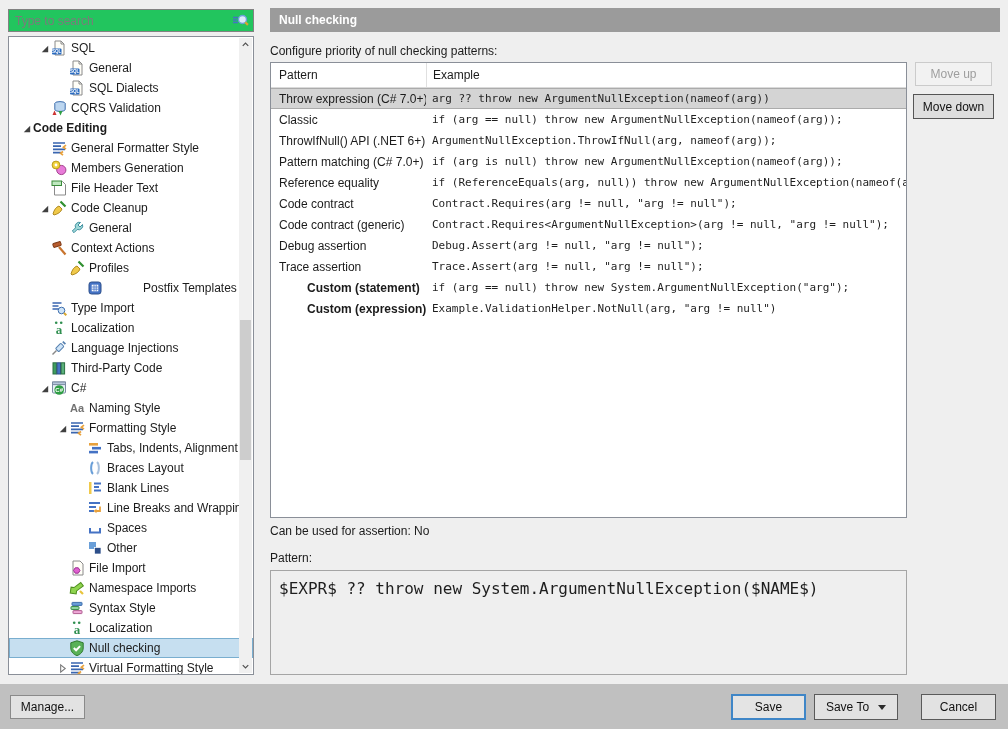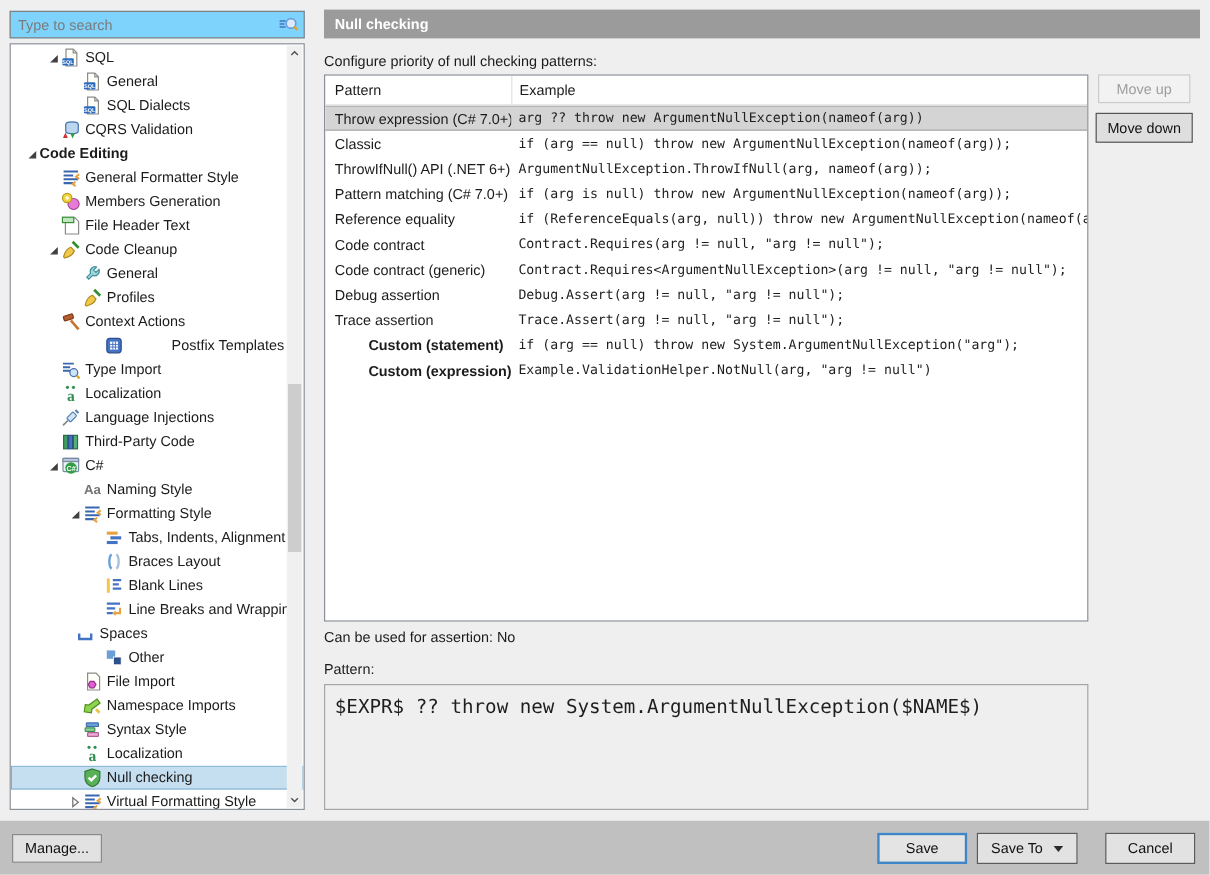--- a/index.html
+++ b/index.html
@@ -4,21 +4,21 @@
 <style>
   * { box-sizing: border-box; }
   html,body { margin:0; padding:0; }
   body {
     width:1008px; height:729px; position:relative; overflow:hidden;
     background:#efefef; font-family:"Liberation Sans", sans-serif;
     font-size:12px; color:#1b1b1b;
   }
   
   .search-box { position:absolute; left:8px; top:9px; width:246px; height:23px;
-    background:#7dd3fc; border:1px solid #828282; display:flex; align-items:center; }
+    background:#22c55e; border:1px solid #828282; display:flex; align-items:center; }
   .search-box input { flex:1; border:none; outline:none; background:transparent;
     font-family:"Liberation Sans", sans-serif; font-size:12px; color:#333; padding:0 0 0 6px; }
   .search-box input::placeholder { color:#7b7b7b; }
   .search-icon { width:18px; height:16px; margin-right:3px; flex:none; }
   .tree-panel { position:absolute; left:8px; top:36px; width:246px; height:639px;
     background:#fff; border:1px solid #8a8f98; overflow:hidden; }
   .tree { position:absolute; left:0; top:1px; right:0; }
   .tree-row { display:flex; align-items:center; height:20px; white-space:nowrap; }
   .tree-row.selected { background:#c6dff0; box-shadow: inset 0 0 0 1px #79aecf; }
   .tree-row.bold .tree-label { font-weight:bold; }
@@ -194,39 +194,39 @@
       </div>
       <div class="tree-row" style="padding-left: 46px;">
         <span class="expander"></span>
         <span class="tree-icon">
           <svg width="16" height="16" viewBox="0 0 16 16">
             <path d="M13.5 4.5a4 4 0 0 1-5.3 5L5 12.7 3.3 11l3.2-3.2a4 4 0 0 1 5-5.3L9 5l2 2z" fill="#9fd8d8" stroke="#3f8f9f"></path>
           </svg>
         </span>
         <span class="tree-label">General</span>
       </div>
+      <div class="tree-row" style="padding-left: 28px;">
+        <span class="expander"></span>
+        <span class="tree-icon">
+          <svg width="16" height="16" viewBox="0 0 16 16">
+            <rect x="2" y="2.5" width="8" height="4" rx="1" fill="#b85c2e" stroke="#7d3a17" transform="rotate(-18 6 4.5)"></rect>
+            <path d="M8 7l6.5 7.5" stroke="#c8742e" stroke-width="2.2" fill="none"></path>
+          </svg>
+        </span>
+        <span class="tree-label">Context Actions</span>
+      </div>
       <div class="tree-row" style="padding-left: 46px;">
         <span class="expander"></span>
         <span class="tree-icon">
           <svg width="16" height="16" viewBox="0 0 16 16">
             <path d="M9.5 1.5l5 5" stroke="#2f8f2f" stroke-width="2.2" fill="none"></path>
             <path d="M2 14c1-4 3-7 6-8l3 3c-1 3-4 5-8 6z" fill="#f0c94a" stroke="#b08a20"></path>
           </svg>
         </span>
         <span class="tree-label">Profiles</span>
-      </div>
-      <div class="tree-row" style="padding-left: 28px;">
-        <span class="expander"></span>
-        <span class="tree-icon">
-          <svg width="16" height="16" viewBox="0 0 16 16">
-            <rect x="2" y="2.5" width="8" height="4" rx="1" fill="#b85c2e" stroke="#7d3a17" transform="rotate(-18 6 4.5)"></rect>
-            <path d="M8 7l6.5 7.5" stroke="#c8742e" stroke-width="2.2" fill="none"></path>
-          </svg>
-        </span>
-        <span class="tree-label">Context Actions</span>
       </div>
       <div class="tree-row" style="padding-left: 28px; gap: 36px;">
         <span class="expander"></span>
         <span class="tree-icon">
           <svg width="16" height="16" viewBox="0 0 16 16">
             <rect x="2" y="2" width="12" height="12" rx="2.5" fill="#4472c4" stroke="#2d4f8a"></rect>
             <rect x="4.7" y="4.7" width="6.6" height="6.6" fill="#fff"></rect>
             <path d="M4.7 7h6.6M4.7 9.2h6.6M7 4.7v6.6M9.2 4.7v6.6" stroke="#4472c4" stroke-width=".8"></path>
           </svg>
         </span>
@@ -361,21 +361,21 @@
           <svg width="16" height="16" viewBox="0 0 16 16">
             <g stroke="#4472c4" stroke-width="1.8" fill="none">
               <path d="M2 3h11M2 7h7M2 11h5"></path>
             </g>
             <path d="M13 6.5v4.5h-4" fill="none" stroke="#e8a13c" stroke-width="1.8"></path>
             <polygon points="9.5,8.8 6.5,11 9.5,13.2" fill="#e8a13c"></polygon>
           </svg>
         </span>
         <span class="tree-label">Line Breaks and Wrapping</span>
       </div>
-      <div class="tree-row" style="padding-left: 40px;">
+      <div class="tree-row" style="padding-left: 64px;">
         <span class="expander"></span>
         <span class="tree-icon">
           <svg width="16" height="16" viewBox="0 0 16 16">
             <path d="M3 8v4.5h10V8" fill="none" stroke="#4472c4" stroke-width="2"></path>
           </svg>
         </span>
         <span class="tree-label">Spaces</span>
       </div>
       <div class="tree-row" style="padding-left: 64px;">
         <span class="expander"></span>

